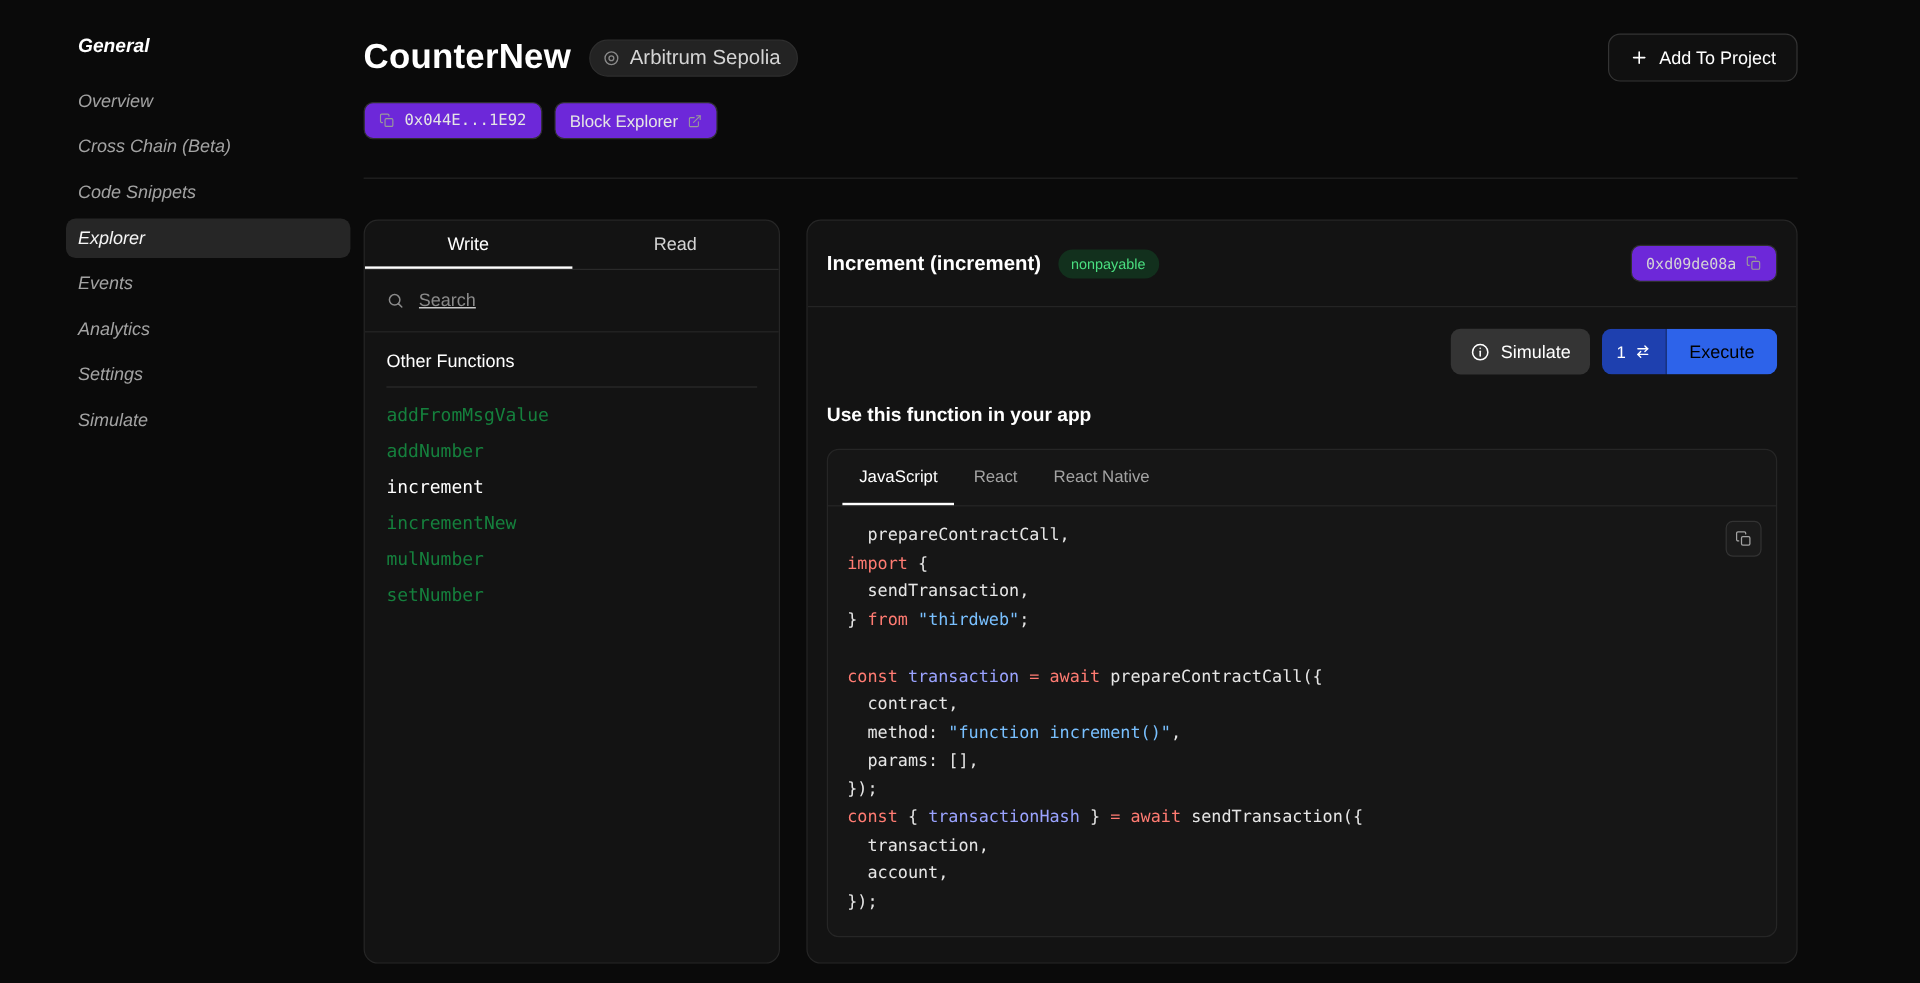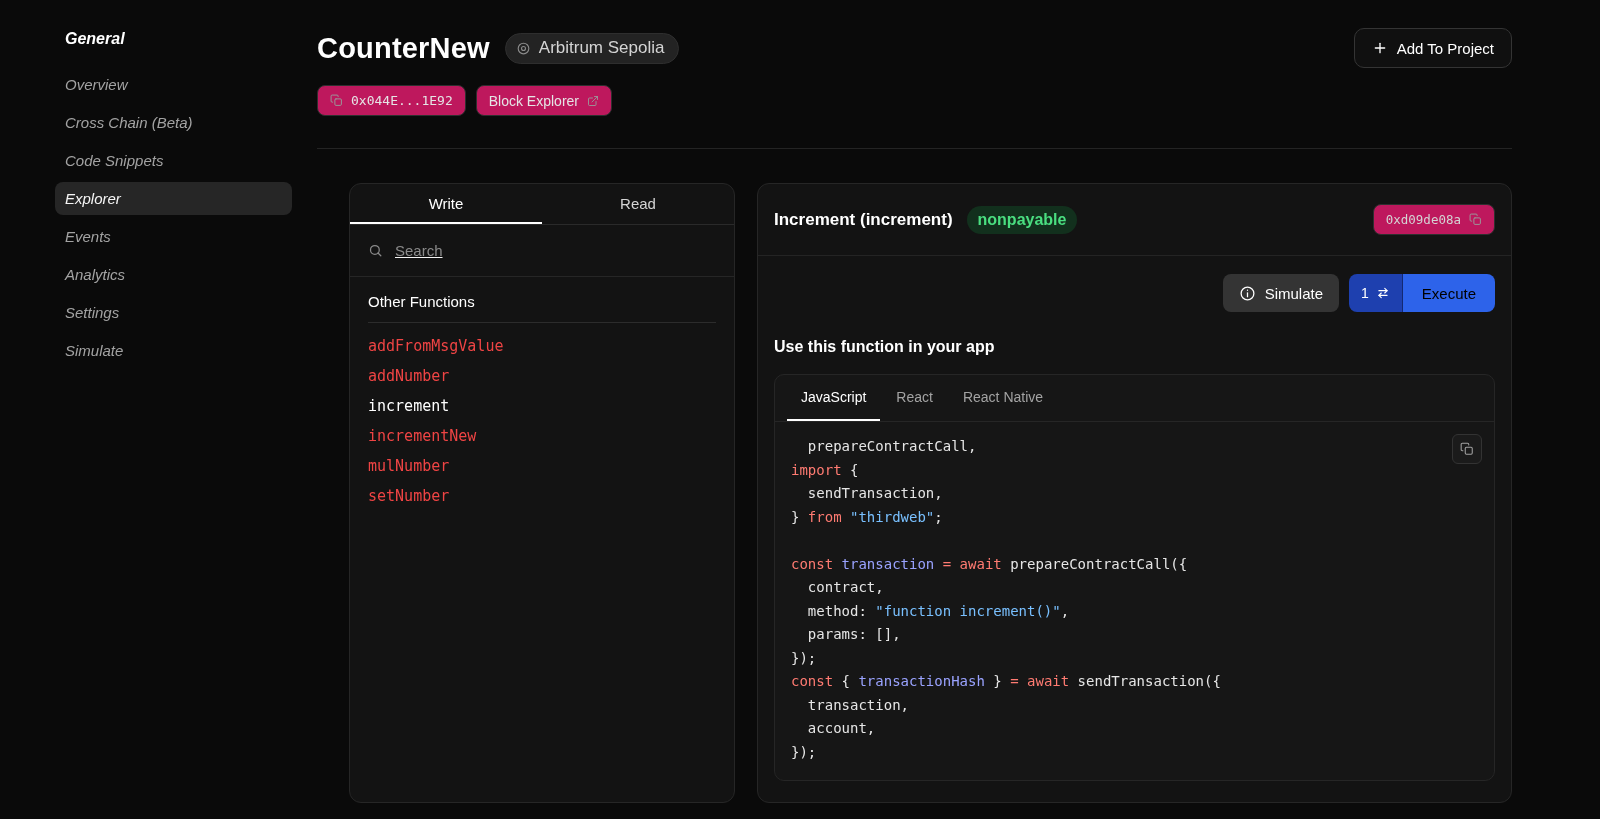--- a/index.html
+++ b/index.html
@@ -11,58 +11,58 @@
   }
   svg { display:block; }
 
   
   .sidebar { position:absolute; left:0; top:0; width:300px; padding:30px 8px 0 55px;font-style:italic; }
   .side-header { font-size:16px; font-weight:700; padding-left:10px; margin-bottom:20px; color:#fff; }
   .side-item { padding:8px 10px; margin-bottom:5px; border-radius:8px; font-size:15px; color:#a3a3a3; cursor:pointer; }
   .side-item.active { background:#262626; color:#f5f5f5; }
 
   
-  .main { position:absolute; left:317px; top:0; width:1195px; height:819px; }
+  .main { position:absolute; left:303px; top:0; width:1195px; height:819px; }
   .header-row { display:flex; align-items:center; padding-top:28px; }
   .page-title { margin:0; font-size:29px; font-weight:700; letter-spacing:.2px; }
   .net-badge { display:flex; align-items:center; gap:8px; height:31px; padding:0 14px 0 10px; margin-left:15px;
     background:#232323; border:1px solid #2e2e2e; border-radius:999px; font-size:17px; color:#d4d4d4; cursor:pointer; }
   .net-badge .dot-icon { color:#8a8a8a; }
   .add-btn { margin-left:auto; display:flex; align-items:center; gap:9px; height:40px; padding:0 17px;
     background:#101010; border:1px solid #343434; border-radius:10px; color:#fff; font-size:15px; cursor:pointer; font-family:inherit; }
   .chip-row { display:flex; gap:10px; margin-top:17px; }
   .chip { display:flex; align-items:center; gap:8px; height:31px; padding:0 12px;
-    background:#be185d; border:1px solid #2f2f2f; border-radius:8px; color:#e5e5e5; font-size:13px; cursor:pointer; font-family:inherit; }
+    background:#6d28d9; border:1px solid #2f2f2f; border-radius:8px; color:#e5e5e5; font-size:13px; cursor:pointer; font-family:inherit; }
   .chip .icn { color:#9a9a9a; }
   .mono { font-family:"DejaVu Sans Mono", monospace; }
   .divider { height:1px; background:#242424; margin-top:32px; }
 
   .panels { display:flex; gap:22px; margin-top:34px; height:620px; }
   .panel { background:#131313; border:1px solid #262626; border-radius:12px; overflow:hidden; }
 
   
-  .left-panel { width:386px; flex:none; display:flex; flex-direction:column;margin-left:32px; }
+  .left-panel { width:347px; flex:none; display:flex; flex-direction:column; }
   .fn-tabs { display:flex; height:41px; border-bottom:1px solid #2a2a2a; flex:none; }
   .fn-tab { flex:1; display:flex; align-items:center; justify-content:center; font-size:15px; font-weight:500;
     color:#d4d4d4; cursor:pointer; border-bottom:2px solid transparent; }
   .fn-tab.active { color:#fff; border-bottom-color:#fff; }
   .search-row { display:flex; align-items:center; gap:10px; height:52px; padding:0 18px; border-bottom:1px solid #262626; color:#8a8a8a; flex:none; }
   .search-row input { flex:1; background:transparent; border:none; outline:none; color:#f5f5f5; font-size:15px; font-family:inherit;text-decoration:underline; }
   .search-row input::placeholder { color:#8a8a8a; }
   .fn-content { padding:16px 18px; }
   .fn-section-title { font-size:15px; font-weight:400; color:#fff; padding-bottom:12px; border-bottom:1px solid #2c2c2c; margin-bottom:8px; }
-  .fn-item { font-family:"DejaVu Sans Mono", monospace; font-size:15px; color:#ef4444; padding:6px 0; cursor:pointer; }
+  .fn-item { font-family:"DejaVu Sans Mono", monospace; font-size:15px; color:#15803d; padding:6px 0; cursor:pointer; }
   .fn-item.active { color:#fff; }
 
   
   .right-panel { flex:1; }
   .detail-header { display:flex; align-items:center; padding:20px 16px; }
   .detail-title { font-size:17px; font-weight:600; }
   .state-badge { margin-left:14px; background:var(--green-bg, #12301d); color:var(--green-text, #4ade80);
-    font-size:16px; font-weight:700; padding:5px 11px; border-radius:999px; }
+    font-size:12px; font-weight:400; padding:5px 11px; border-radius:999px; }
   .selector-chip { margin-left:auto; color:#d4d4d4; font-size:12.5px; }
   .divider2 { height:1px; background:#242424; }
   .actions-row { display:flex; justify-content:flex-end; align-items:center; gap:10px; padding:18px 16px 0; }
   .simulate-btn { display:flex; align-items:center; gap:9px; height:38px; padding:16px 16px;
     background:#343434; border:none; border-radius:8px; color:#fff; font-size:15px; cursor:pointer; font-family:inherit; }
   .execute-group { display:flex; height:38px; border-radius:8px; overflow:hidden; }
   .execute-count { display:flex; align-items:center; gap:7px; padding:0 12px; background:var(--accent-dark, #1e40af);
     color:#fff; font-size:14px; cursor:pointer; border-right:1px solid rgba(0,0,0,.35); }
   .execute-btn { background:var(--accent, #2d63ea); border:none; color:#000000; font-size:15px; padding:0 19px; cursor:pointer; font-family:Liberation Sans, sans-serif; }
   .usage-title { font-size:16px; font-weight:700; padding:26px 16px 0; }

